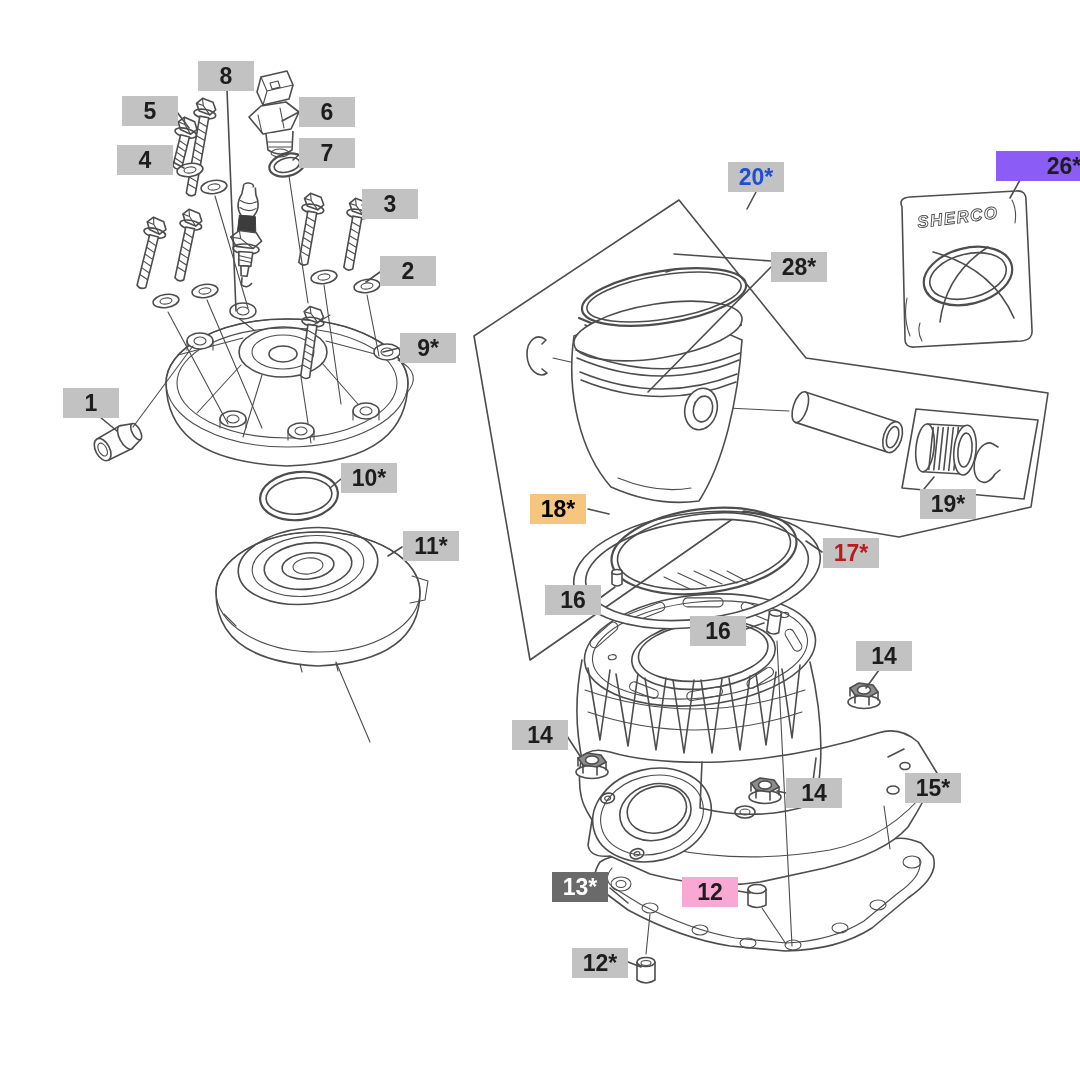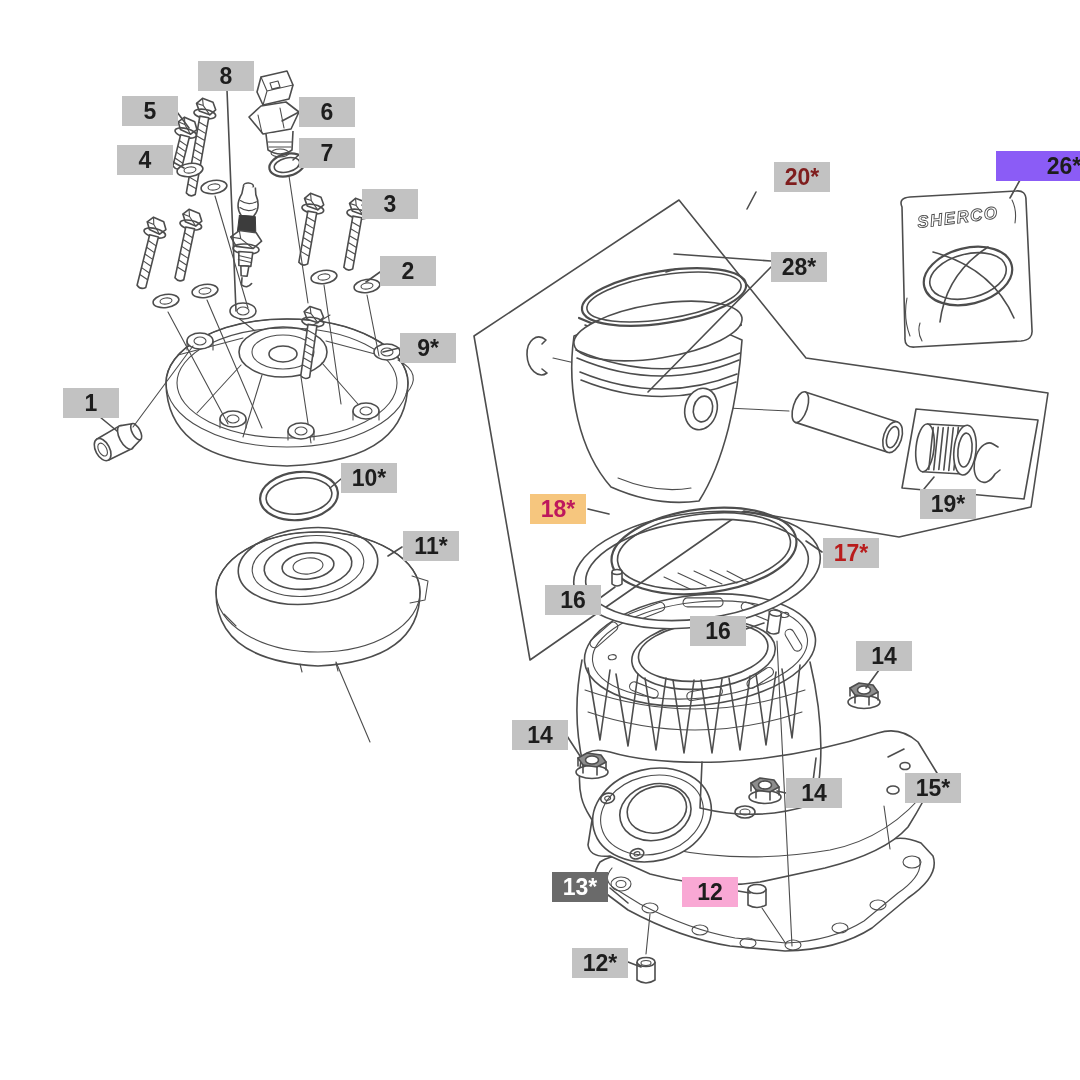--- a/index.html
+++ b/index.html
@@ -364,25 +364,25 @@
       <div class="label" style="left: 380px; top: 256px; background: rgb(194, 194, 194); color: rgb(29, 29, 29);">2</div>
       <div class="label" style="left: 362px; top: 189px; background: rgb(194, 194, 194); color: rgb(29, 29, 29);">3</div>
       <div class="label" style="left: 117px; top: 145px; background: rgb(194, 194, 194); color: rgb(29, 29, 29);">4</div>
       <div class="label" style="left: 122px; top: 96px; background: rgb(194, 194, 194); color: rgb(29, 29, 29);">5</div>
       <div class="label" style="left: 299px; top: 97px; background: rgb(194, 194, 194); color: rgb(29, 29, 29);">6</div>
       <div class="label" style="left: 299px; top: 138px; background: rgb(194, 194, 194); color: rgb(29, 29, 29);">7</div>
       <div class="label" style="left: 198px; top: 61px; background: rgb(194, 194, 194); color: rgb(29, 29, 29);">8</div>
       <div class="label" style="left: 400px; top: 333px; background: rgb(194, 194, 194); color: rgb(29, 29, 29);">9*</div>
       <div class="label" style="left: 341px; top: 463px; background: rgb(194, 194, 194); color: rgb(29, 29, 29);">10*</div>
       <div class="label" style="left: 403px; top: 531px; background: rgb(194, 194, 194); color: rgb(29, 29, 29);">11*</div>
-      <div class="label" style="left: 728px; top: 162px; background: rgb(194, 194, 194); color: #7f1d1d; margin-left: 46px;">20*</div>
+      <div class="label" style="left: 728px; top: 162px; background: rgb(194, 194, 194); color: #1d4ed8;">20*</div>
       <div class="label" style="left: 996px; top: 151px; background: #8b5cf6; color: rgb(29, 29, 29); padding-left: 40px;">26*</div>
       <div class="label" style="left: 771px; top: 252px; background: rgb(194, 194, 194); color: rgb(29, 29, 29);">28*</div>
       <div class="label" style="left: 920px; top: 489px; background: rgb(194, 194, 194); color: rgb(29, 29, 29);">19*</div>
-      <div class="label" style="left: 530px; top: 494px; background: rgb(246, 198, 126); color: #be185d;">18*</div>
+      <div class="label" style="left: 530px; top: 494px; background: rgb(246, 198, 126); color: #000000;">18*</div>
       <div class="label" style="left: 823px; top: 538px; background: rgb(194, 194, 194); color: #b91c1c;">17*</div>
       <div class="label" style="left: 545px; top: 585px; background: rgb(194, 194, 194); color: rgb(29, 29, 29);">16</div>
       <div class="label" style="left: 690px; top: 616px; background: rgb(194, 194, 194); color: rgb(29, 29, 29);">16</div>
       <div class="label" style="left: 856px; top: 641px; background: rgb(194, 194, 194); color: rgb(29, 29, 29);">14</div>
       <div class="label" style="left: 512px; top: 720px; background: rgb(194, 194, 194); color: rgb(29, 29, 29);">14</div>
       <div class="label" style="left: 905px; top: 733px; background: rgb(194, 194, 194); color: rgb(29, 29, 29); margin-top: 40px;">15*</div>
       <div class="label" style="left: 786px; top: 778px; background: rgb(194, 194, 194); color: rgb(29, 29, 29);">14</div>
       <div class="label" style="left: 552px; top: 872px; background: rgb(106, 106, 106); color: #ffffff;">13*</div>
       <div class="label" style="left: 682px; top: 877px; background: #f9a8d4; color: rgb(29, 29, 29);">12</div>
       <div class="label" style="left: 572px; top: 948px; background: rgb(194, 194, 194); color: rgb(29, 29, 29);">12*</div>

